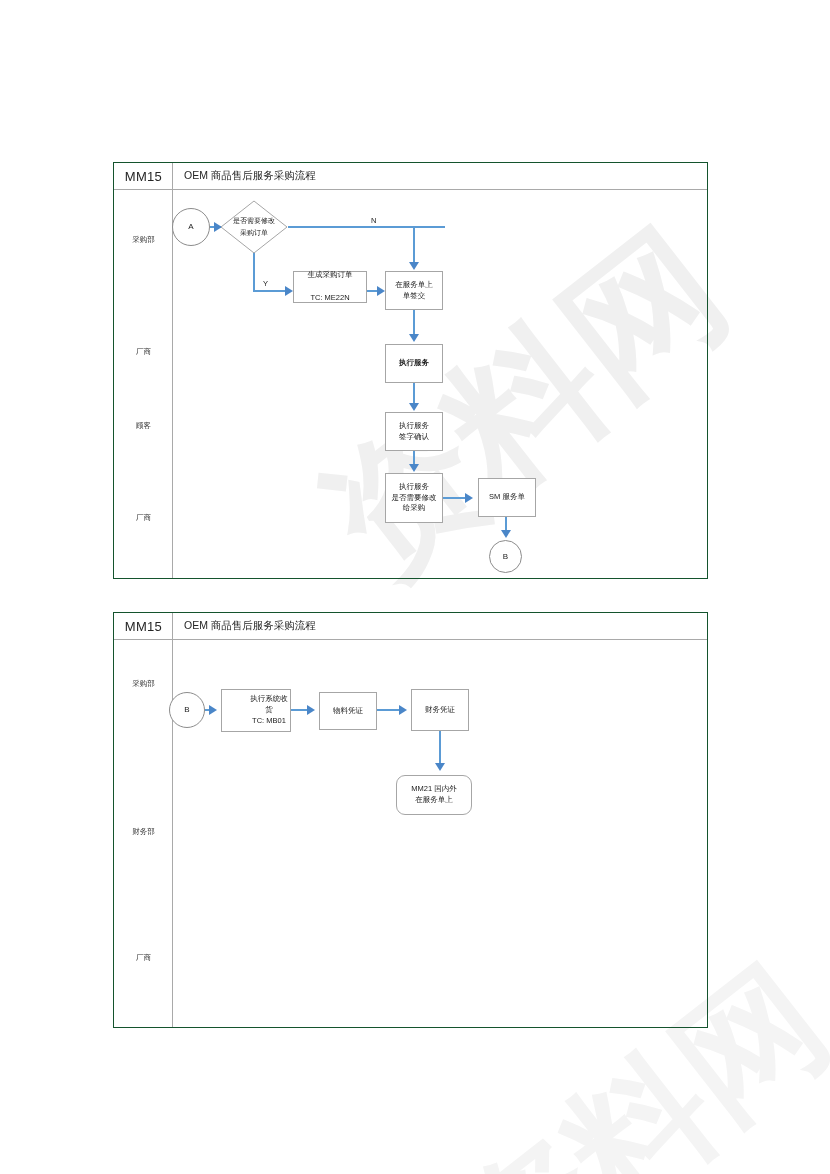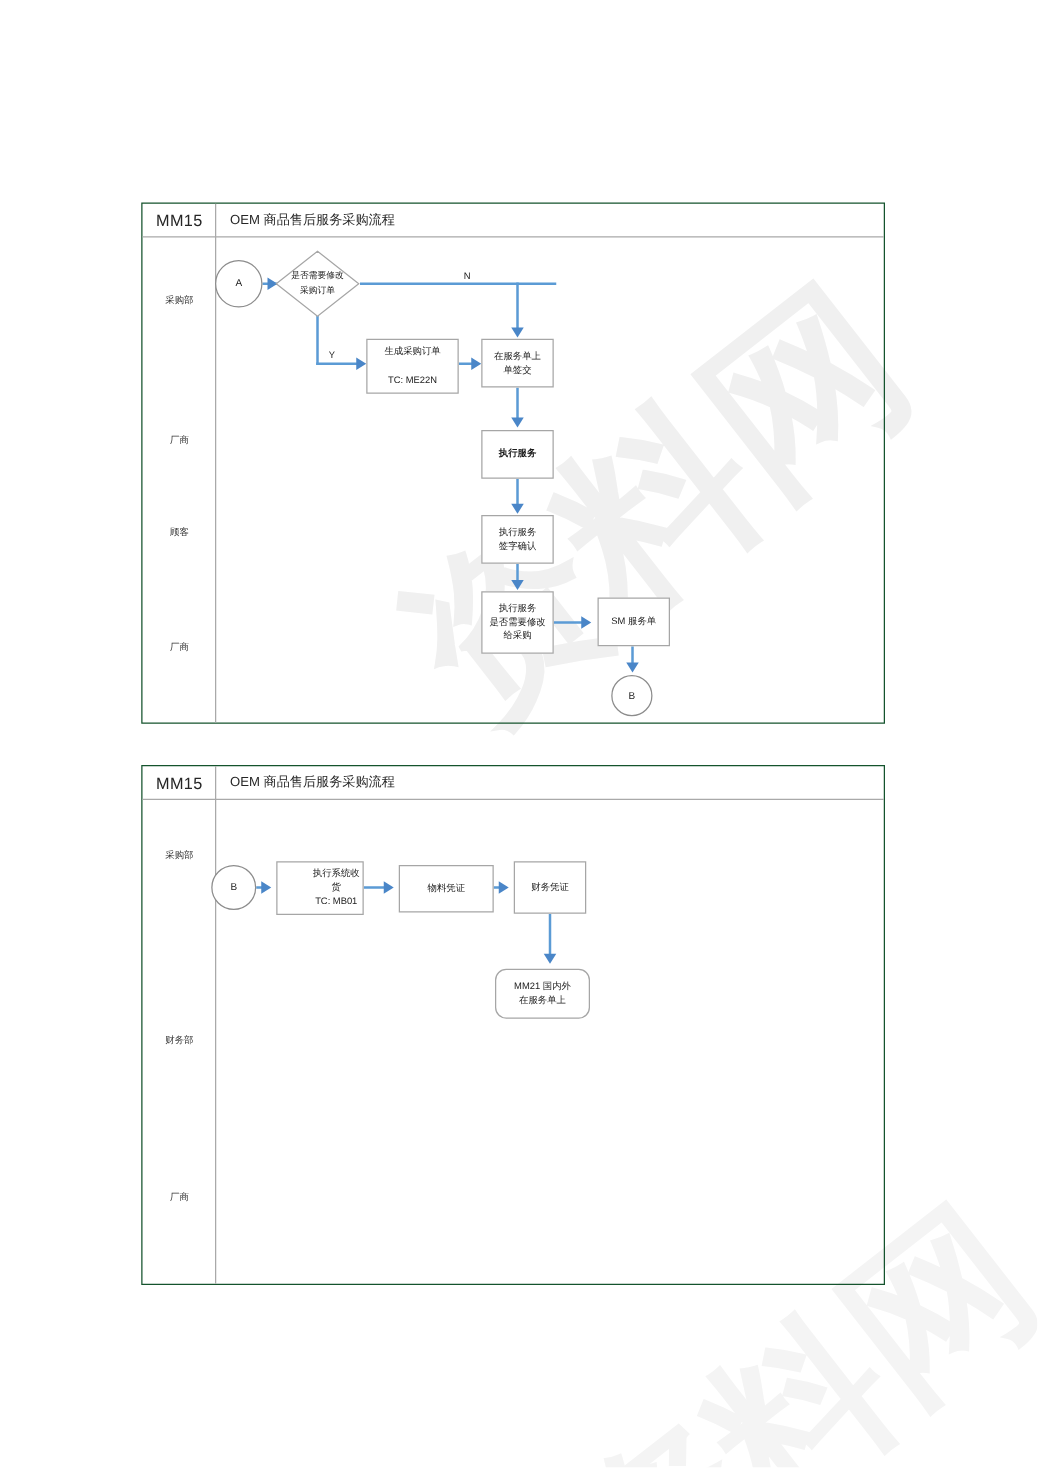--- a/index.html
+++ b/index.html
@@ -156,21 +156,21 @@
   <div class="diamond-wrap" style="left:220px; top:200px; width:68px; height:54px;">
     <svg width="68" height="54" viewBox="0 0 68 54">
       <polygon points="34,1 67,27 34,53 1,27" fill="#ffffff" stroke="#a6a6a6" stroke-width="1"></polygon>
     </svg>
     <div class="diamond-text">
       <span>是否需要修改</span>
       <span>采购订单</span>
     </div>
   </div>
 
-  <div class="node box" style="left:293px; top:271px; width:74px; height:44px;gap:12px;">
+  <div class="node box" style="left:293px; top:271px; width:74px; height:32px;gap:12px;">
     <span>生成采购订单</span>
     <span>TC: ME22N</span>
   </div>
 
   <div class="node box" style="left:385px; top:271px; width:58px; height:39px;">
     <span>在服务单上</span>
     <span>单签交</span>
   </div>
 
   <div class="node box" style="left:385px; top:344px; width:58px; height:39px;font-weight:bold;">
@@ -241,21 +241,21 @@
 
   <div class="node circle" style="left:169px; top:692px; width:36px; height:36px;">
     <span>B</span>
   </div>
 
   <div class="node box" style="left:221px; top:689px; width:70px; height:43px;padding-left:26px;">
     <span>执行系统收货</span>
     <span>TC: MB01</span>
   </div>
 
-  <div class="node box" style="left:319px; top:692px; width:76px; height:38px;">
+  <div class="node box" style="left:319px; top:692px; width:58px; height:38px;">
     <span>物料凭证</span>
   </div>
 
   <div class="node box" style="left:411px; top:689px; width:58px; height:42px;text-align:right;">
     <span>财务凭证</span>
   </div>
 
   <div class="node rounded" style="left:396px; top:775px; width:76px; height:40px;">
     <span>MM21 国内外</span>
     <span>在服务单上</span>

